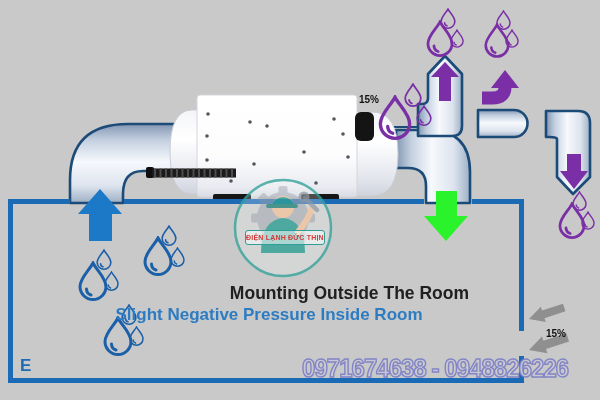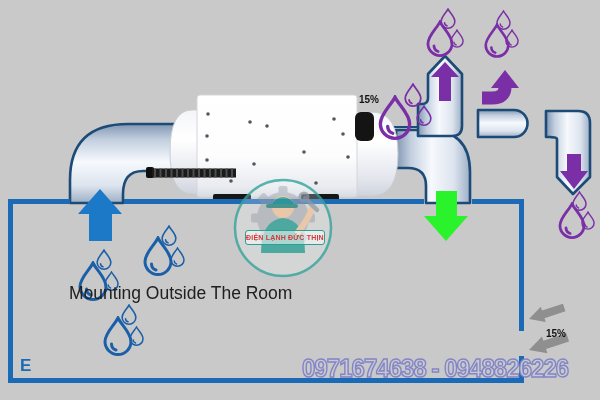--- a/index.html
+++ b/index.html
@@ -17,21 +17,21 @@
   .a-gray{fill:var(--infiltration_gray,#8f8f8f);}
   .elbow-shaft{stroke:var(--moisture_purple,#7a2fa6);stroke-width:13;fill:none;}
   .drop-p{stroke:var(--moisture_purple,#7a2fa6);fill:none;stroke-width:3;stroke-linecap:round;}
   .drop-b{stroke:var(--droplet_blue,#1a5fa8);fill:none;stroke-width:3;stroke-linecap:round;}
   .pipe{stroke:var(--duct_outline,#1c4b78);stroke-width:2;}
   .screw{fill:#54565e;}
 
   
   .txt{position:absolute;z-index:2;white-space:nowrap;}
   .pct{font-size:10px;font-weight:bold;color:#111;}
-  .caption1{left:69px;top:283px;width:400px;text-align:left;font-size:17.5px;font-weight:400;color:#202020;}
+  .caption1{left:69px;top:283px;width:400px;text-align:right;font-size:17.5px;font-weight:700;color:#202020;}
   .caption2{left:69px;top:305px;width:400px;text-align:center;font-size:17px;font-weight:600;color:var(--caption_blue,#2d7cc2);}
   .room-marker{left:20px;top:356px;font-size:17px;font-weight:bold;color:var(--room_border,#1a6ab5);}
   .pct-top{left:359px;top:94px;}
   .pct-bottom{left:546px;top:328px;}
   .logo-banner{left:245px;top:230px;width:78px;height:13px;line-height:13px;z-index:2;
     background:rgba(250,252,252,.55);border:1.5px solid var(--logo_teal,#2e9e96);border-radius:3px;
     font-size:7px;font-weight:bold;color:var(--logo_text_red,#d23a3a);letter-spacing:.2px;text-align:center;overflow:hidden;}
   .phone{left:302px;top:353px;z-index:3;font-size:26px;font-weight:bold;letter-spacing:-1px;
     color:var(--phone_fill,#c9c9d2);-webkit-text-stroke:1.5px var(--phone_outline,#8183c6);
     transform:scaleX(.92);transform-origin:left top;opacity:.97;}
@@ -205,17 +205,18 @@
       <path d="M 298 232 Q 308 220 312 208" stroke="#f2c7a0" stroke-width="6" fill="none" stroke-linecap="round"></path>
       <line x1="305" y1="198" x2="317" y2="210" stroke="#98a0aa" stroke-width="4.5" stroke-linecap="round"></line>
       <circle cx="304" cy="197" r="4" fill="none" stroke="#98a0aa" stroke-width="3"></circle>
     </g>
   </g>
 </svg>
 
 <div class="txt pct pct-top">15%</div>
 <div class="txt pct pct-bottom">15%</div>
 <div class="txt caption1">Mounting Outside The Room</div>
+<div class="txt caption2">Slight Negative Pressure Inside Room</div>
 <div class="txt room-marker">E</div>
 <div class="txt logo-banner">ĐIỆN LẠNH ĐỨC THỊNH</div>
 <div class="txt phone">0971674638 - 0948826226</div>
 
 </div>
 
 </body></html>

